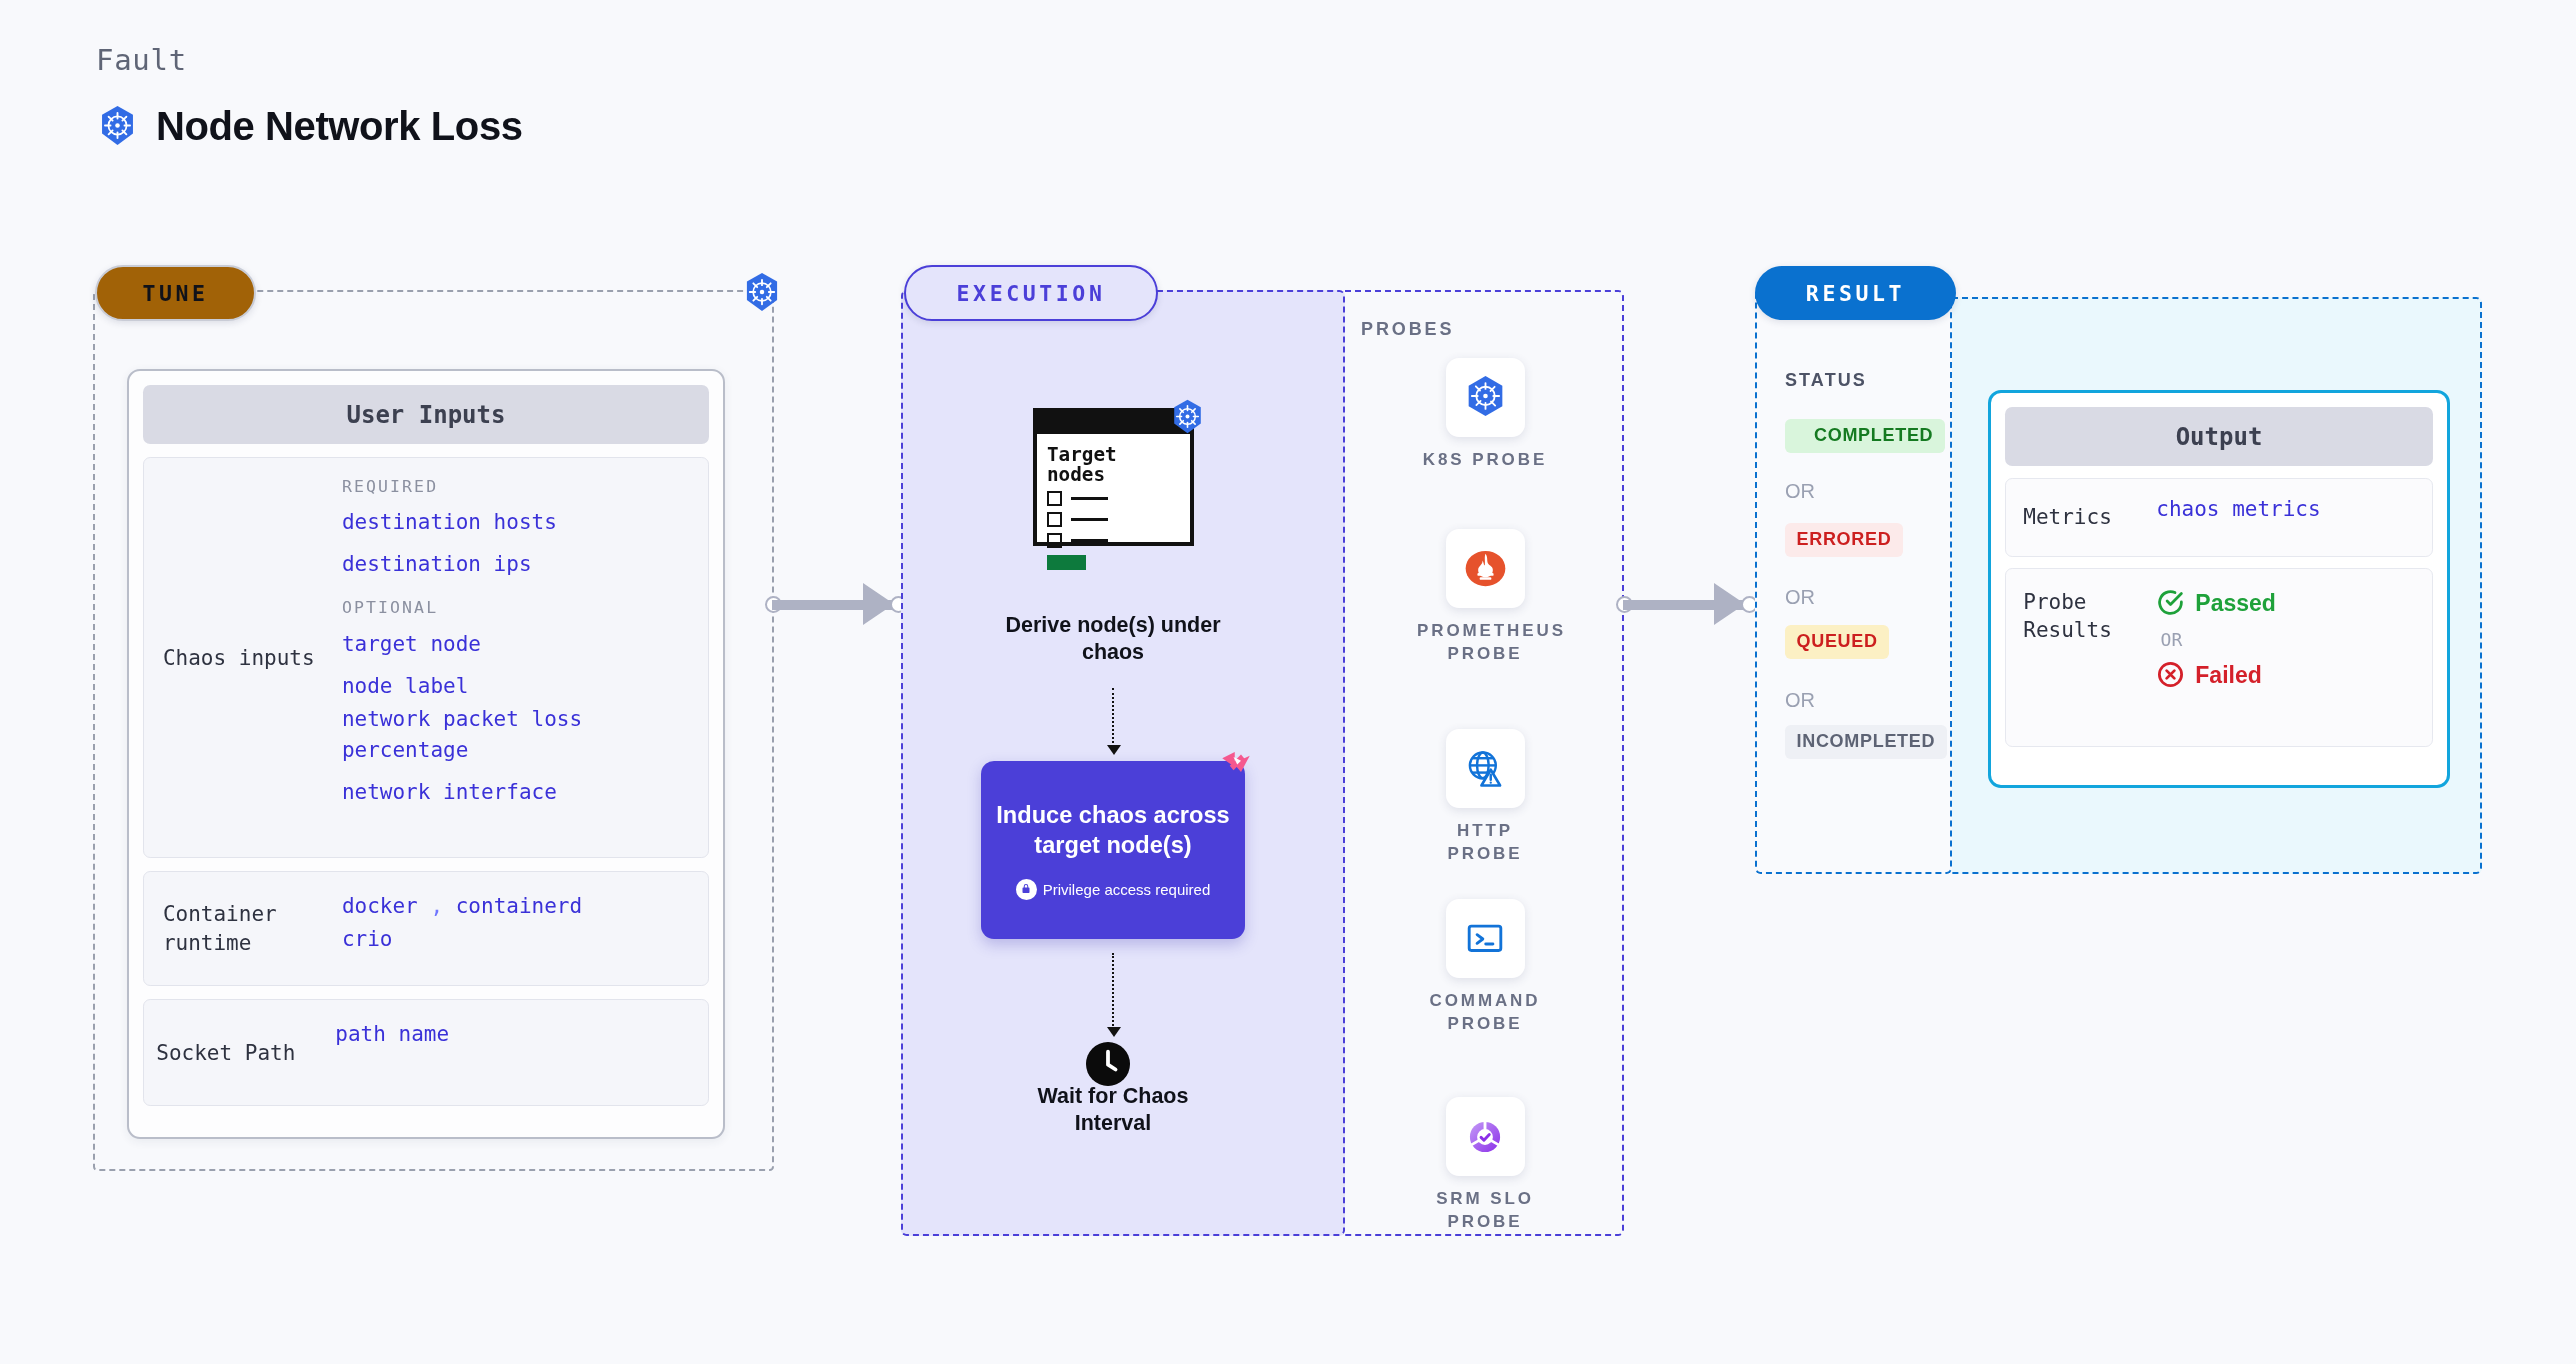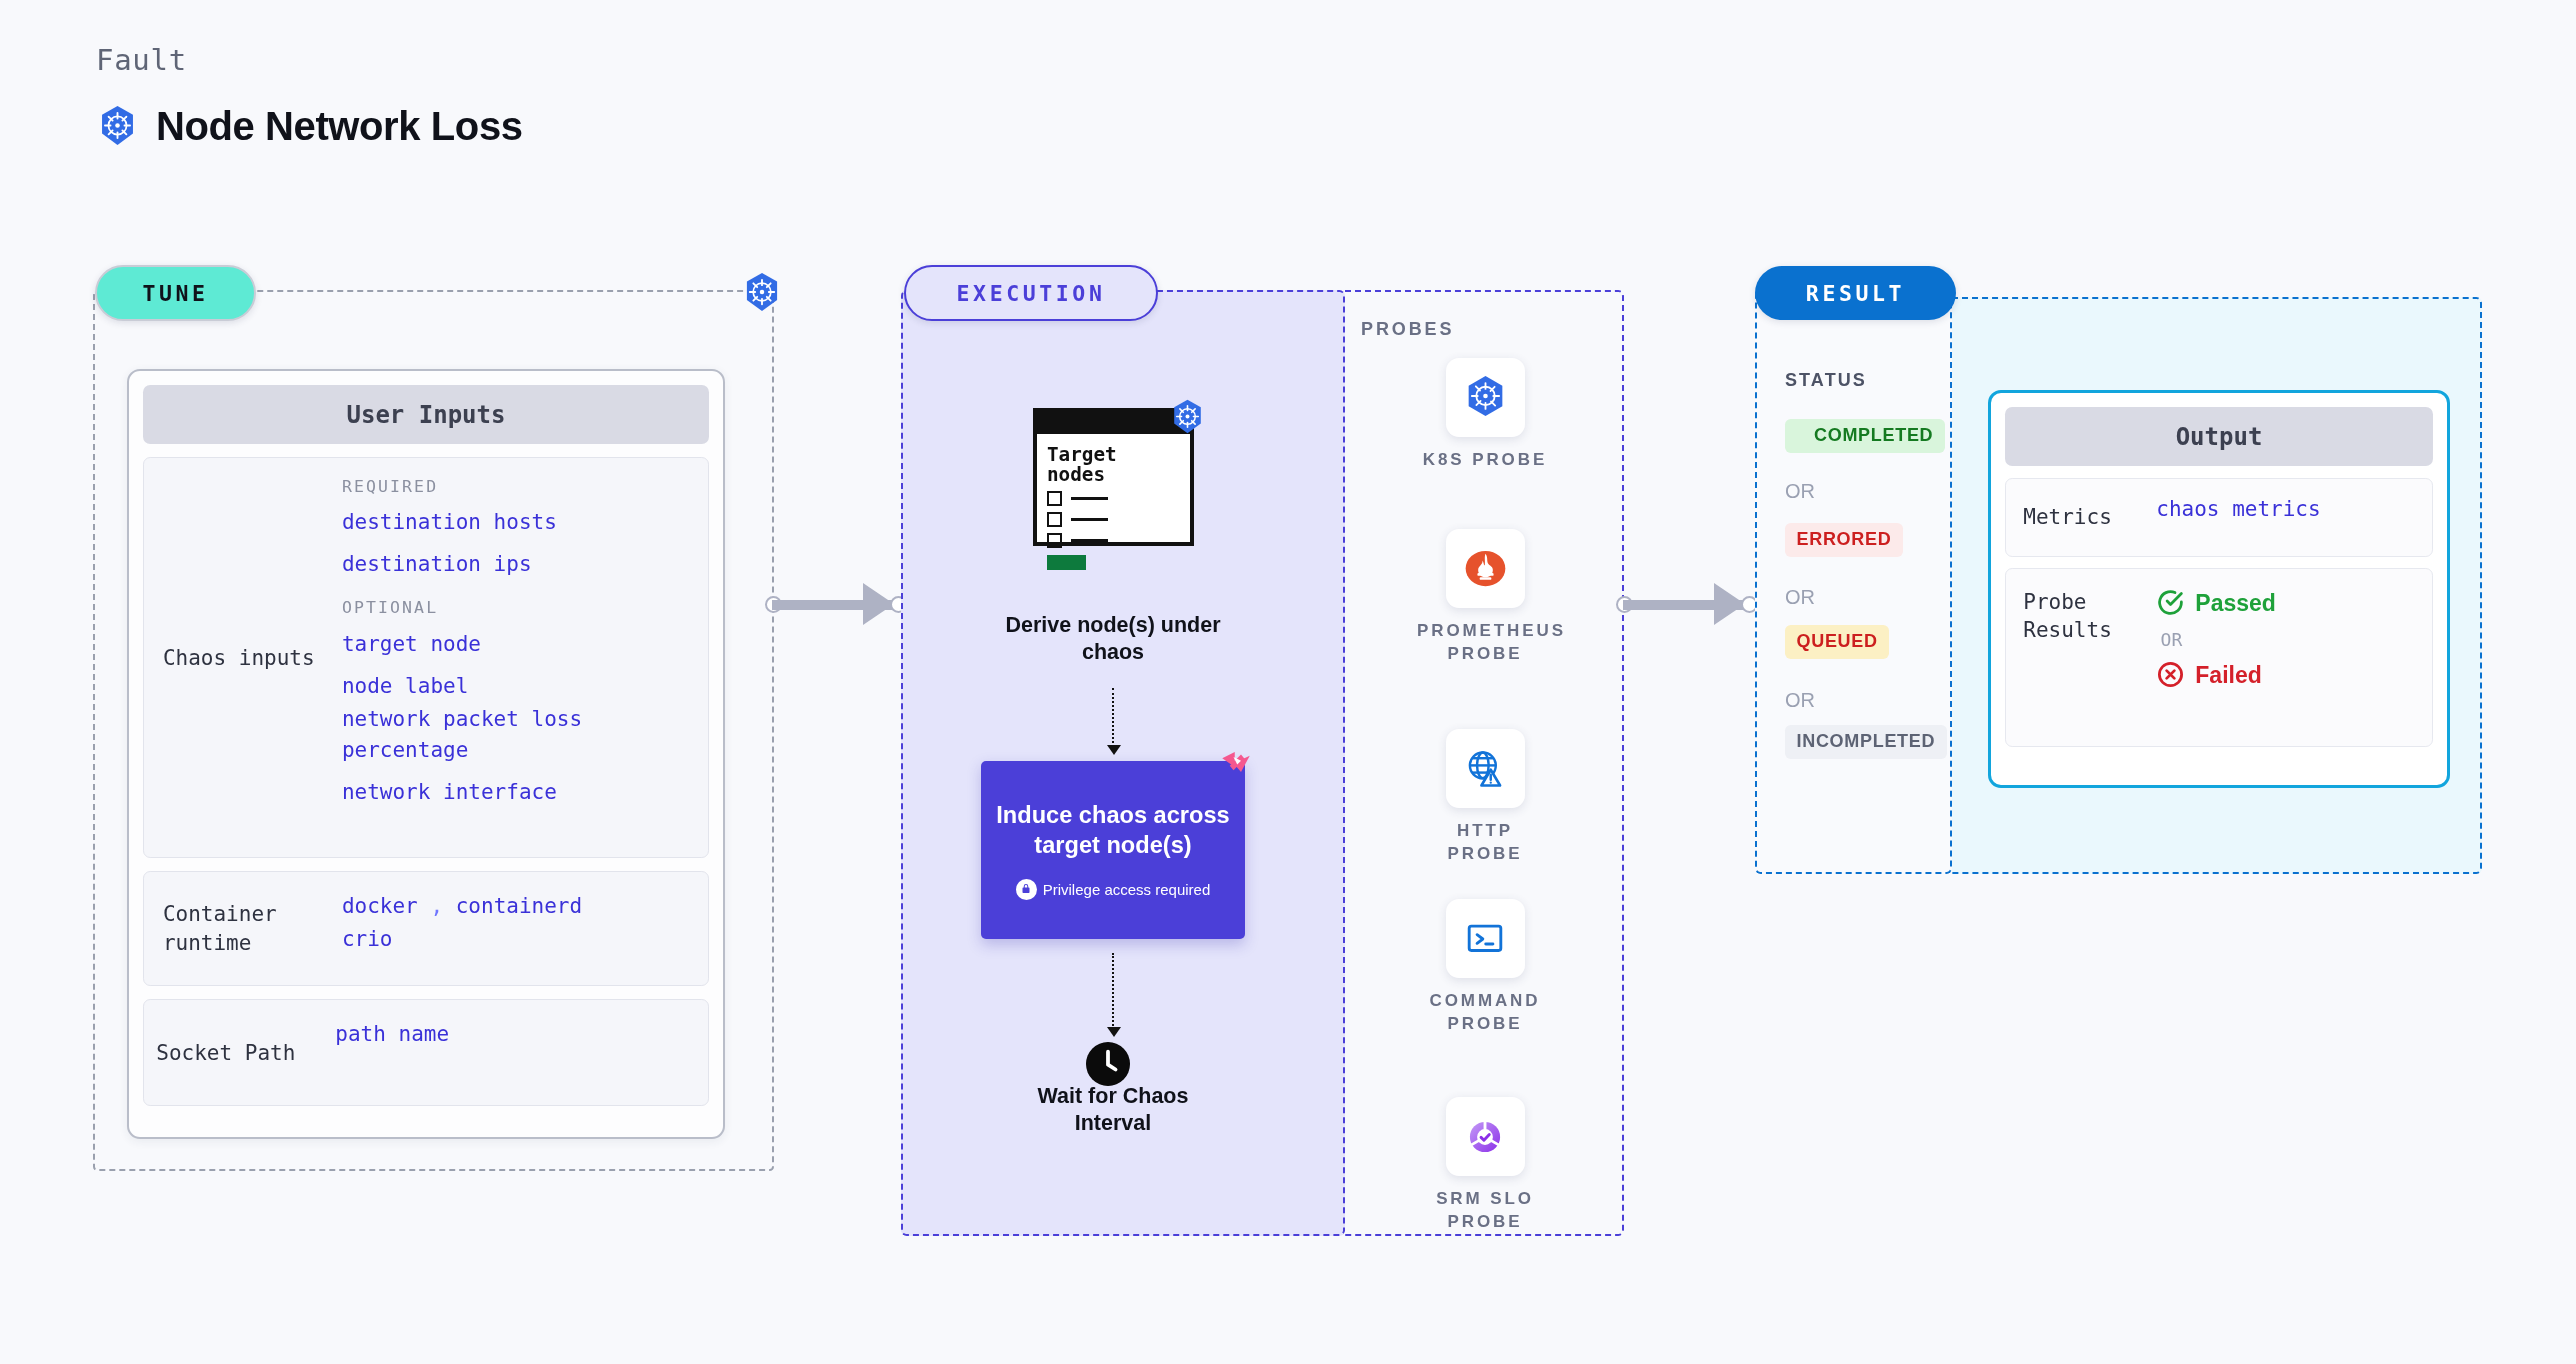--- a/index.html
+++ b/index.html
@@ -35,21 +35,21 @@
     width: 681px; height: 165px;
   }
   .dashed-region {
     position: absolute;
     border: 2.1px dashed #9aa0ae;
     border-radius: 4.3px;
     background: transparent;
   }
   #tune-pill {
     left: 95px; top: 265px; width: 161px; height: 56px;
-    background: #5eead4; border: 2.1px solid #c9ccd6; color: #10121a;
+    background: #a16207; border: 2.1px solid #c9ccd6; color: #10121a;
     font-size: 21.5px;
     text-align: right;
   }
   #exec-pill {
     left: 904px; top: 265px; width: 254px; height: 56px;
     background: #e4e4fb; border: 2.1px solid #4b3fd8; color: #4b3fd8;
     font-size: 21.5px;
   }
   #result-pill {
     left: 1755px; top: 266px; width: 201px; height: 54px;
@@ -138,21 +138,21 @@
     border-left: 2.9px dotted #111;
   }
   .arrowhead-down {
     position: absolute; width: 0; height: 0;
     border-left: 7.2px solid transparent; border-right: 7.2px solid transparent;
     border-top: 10.7px solid #111;
   }
 
   #chaos-box {
     position: absolute; left: 981px; top: 761px; width: 264px; height: 178px;
-    background: #4b3fd8; border-radius: 5px;
+    background: #4b3fd8; border-radius: 13px;
     display: flex; flex-direction: column; align-items: center; justify-content: center;
     box-shadow: 0 5.7px 14.3px rgba(60,50,180,.25);
   }
   #chaos-box .t {
     color: #fff; font-size: 23.6px; font-weight: bold; text-align: center; line-height: 1.28;
   }
   #chaos-box .sub {
     margin-top: 18.6px; display: flex; align-items: center; gap: 6px;
     color: #fff; font-size: 15px;
   }

